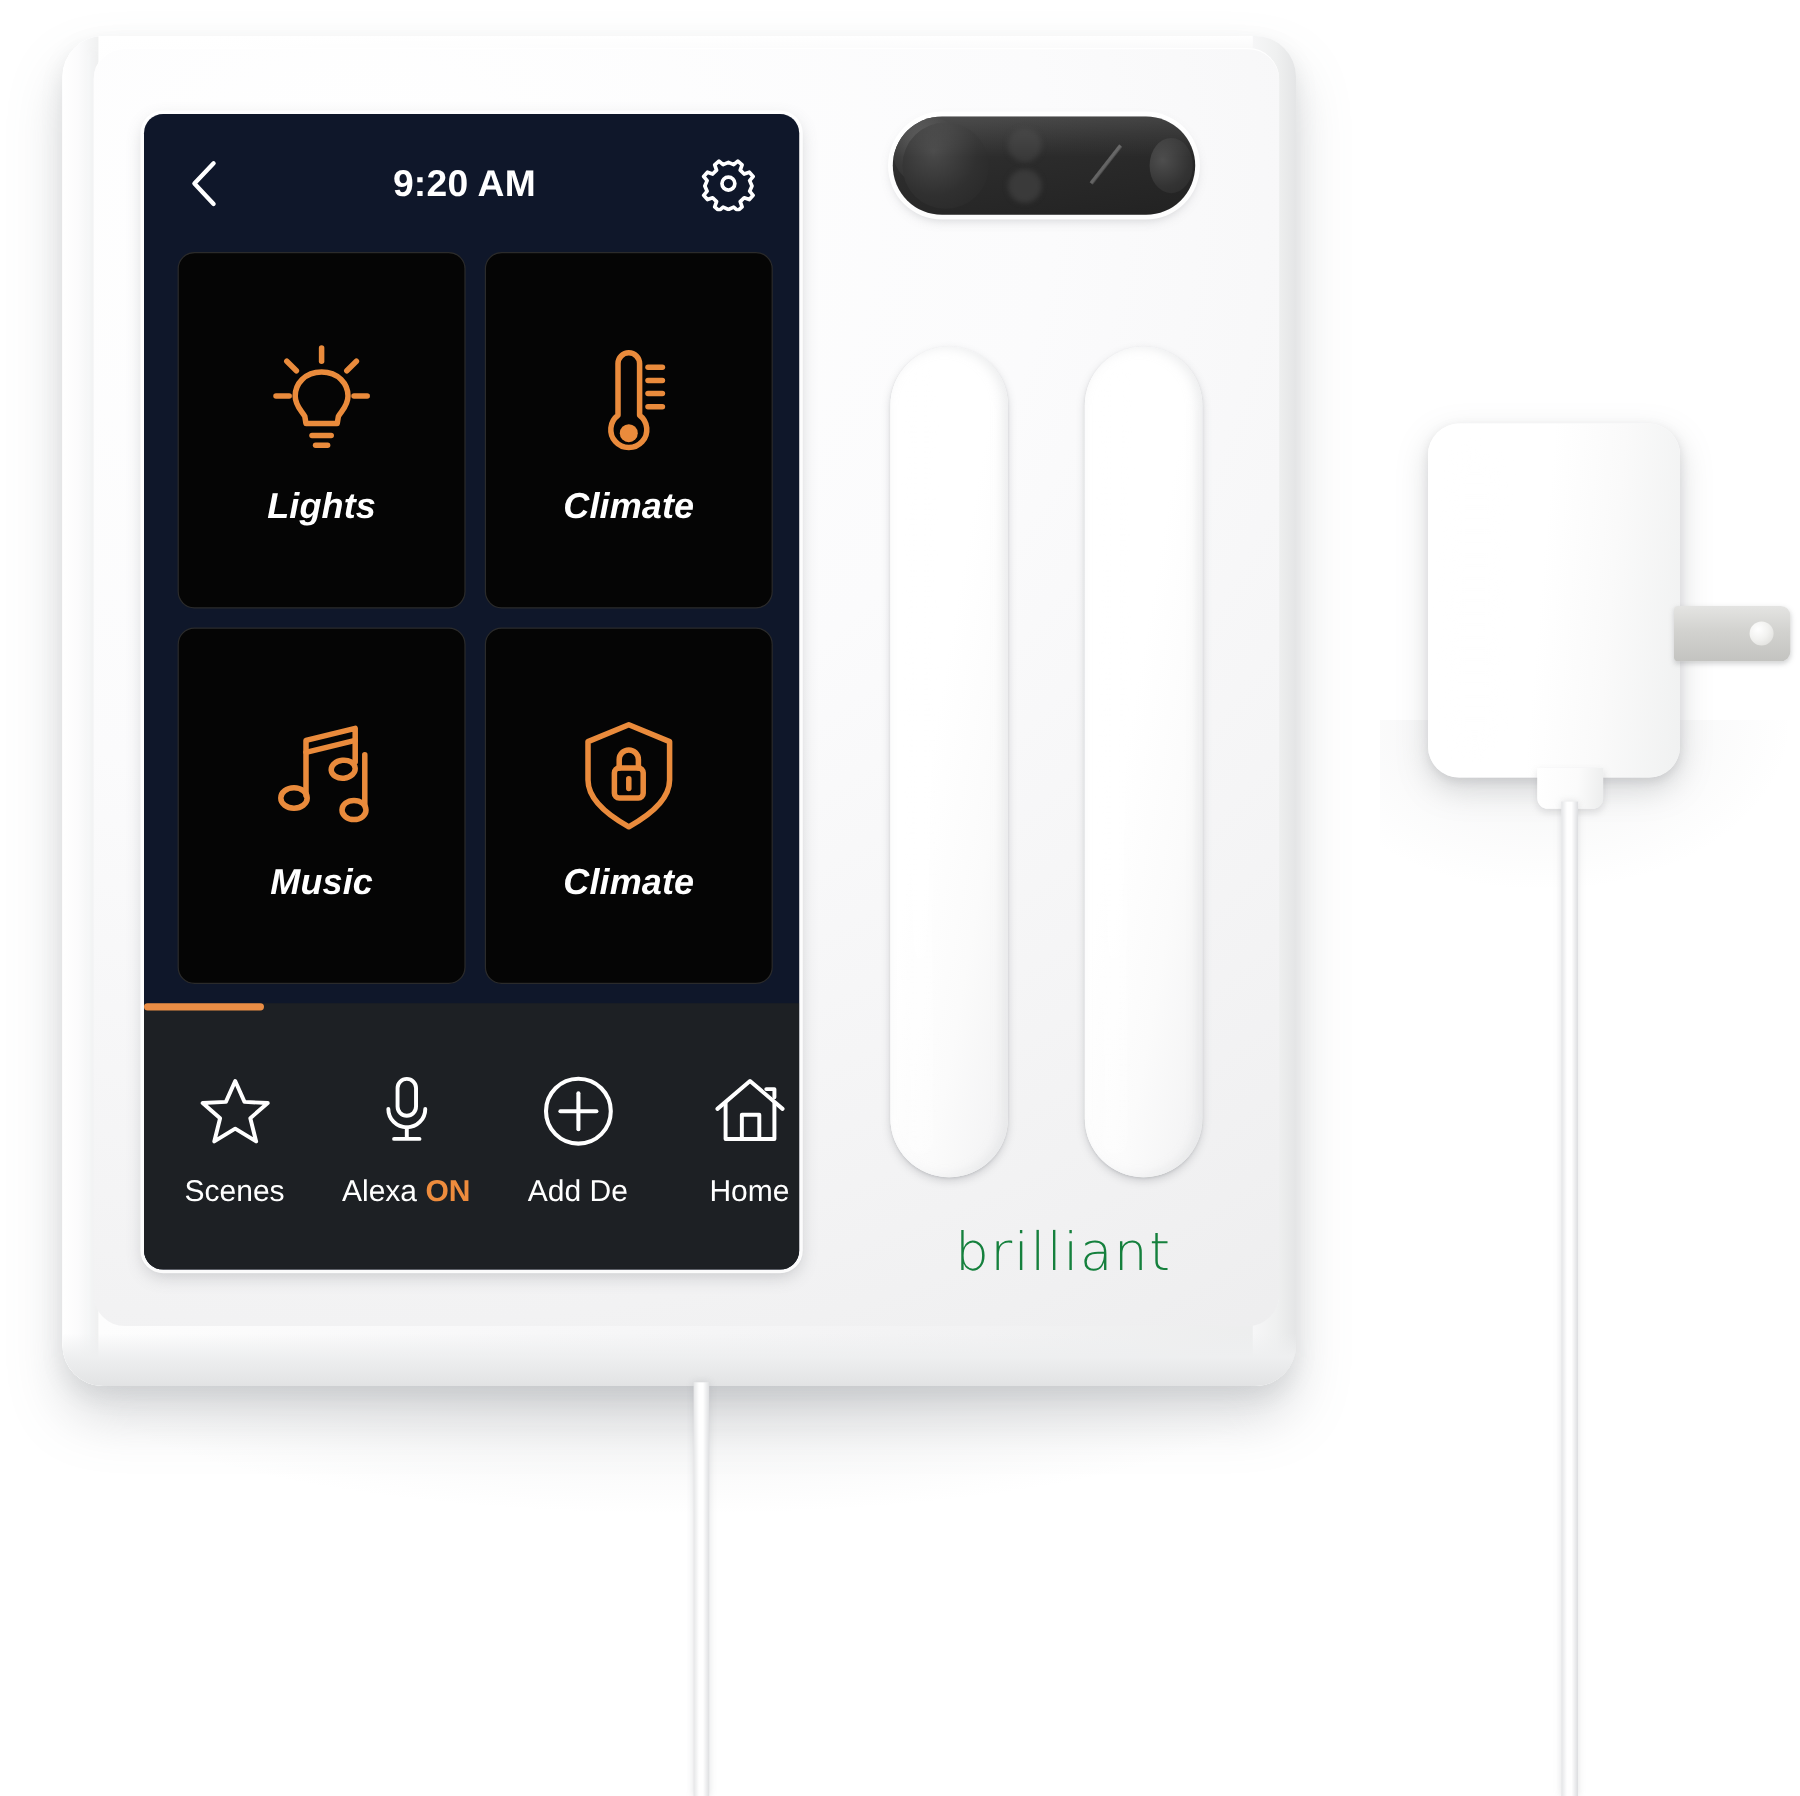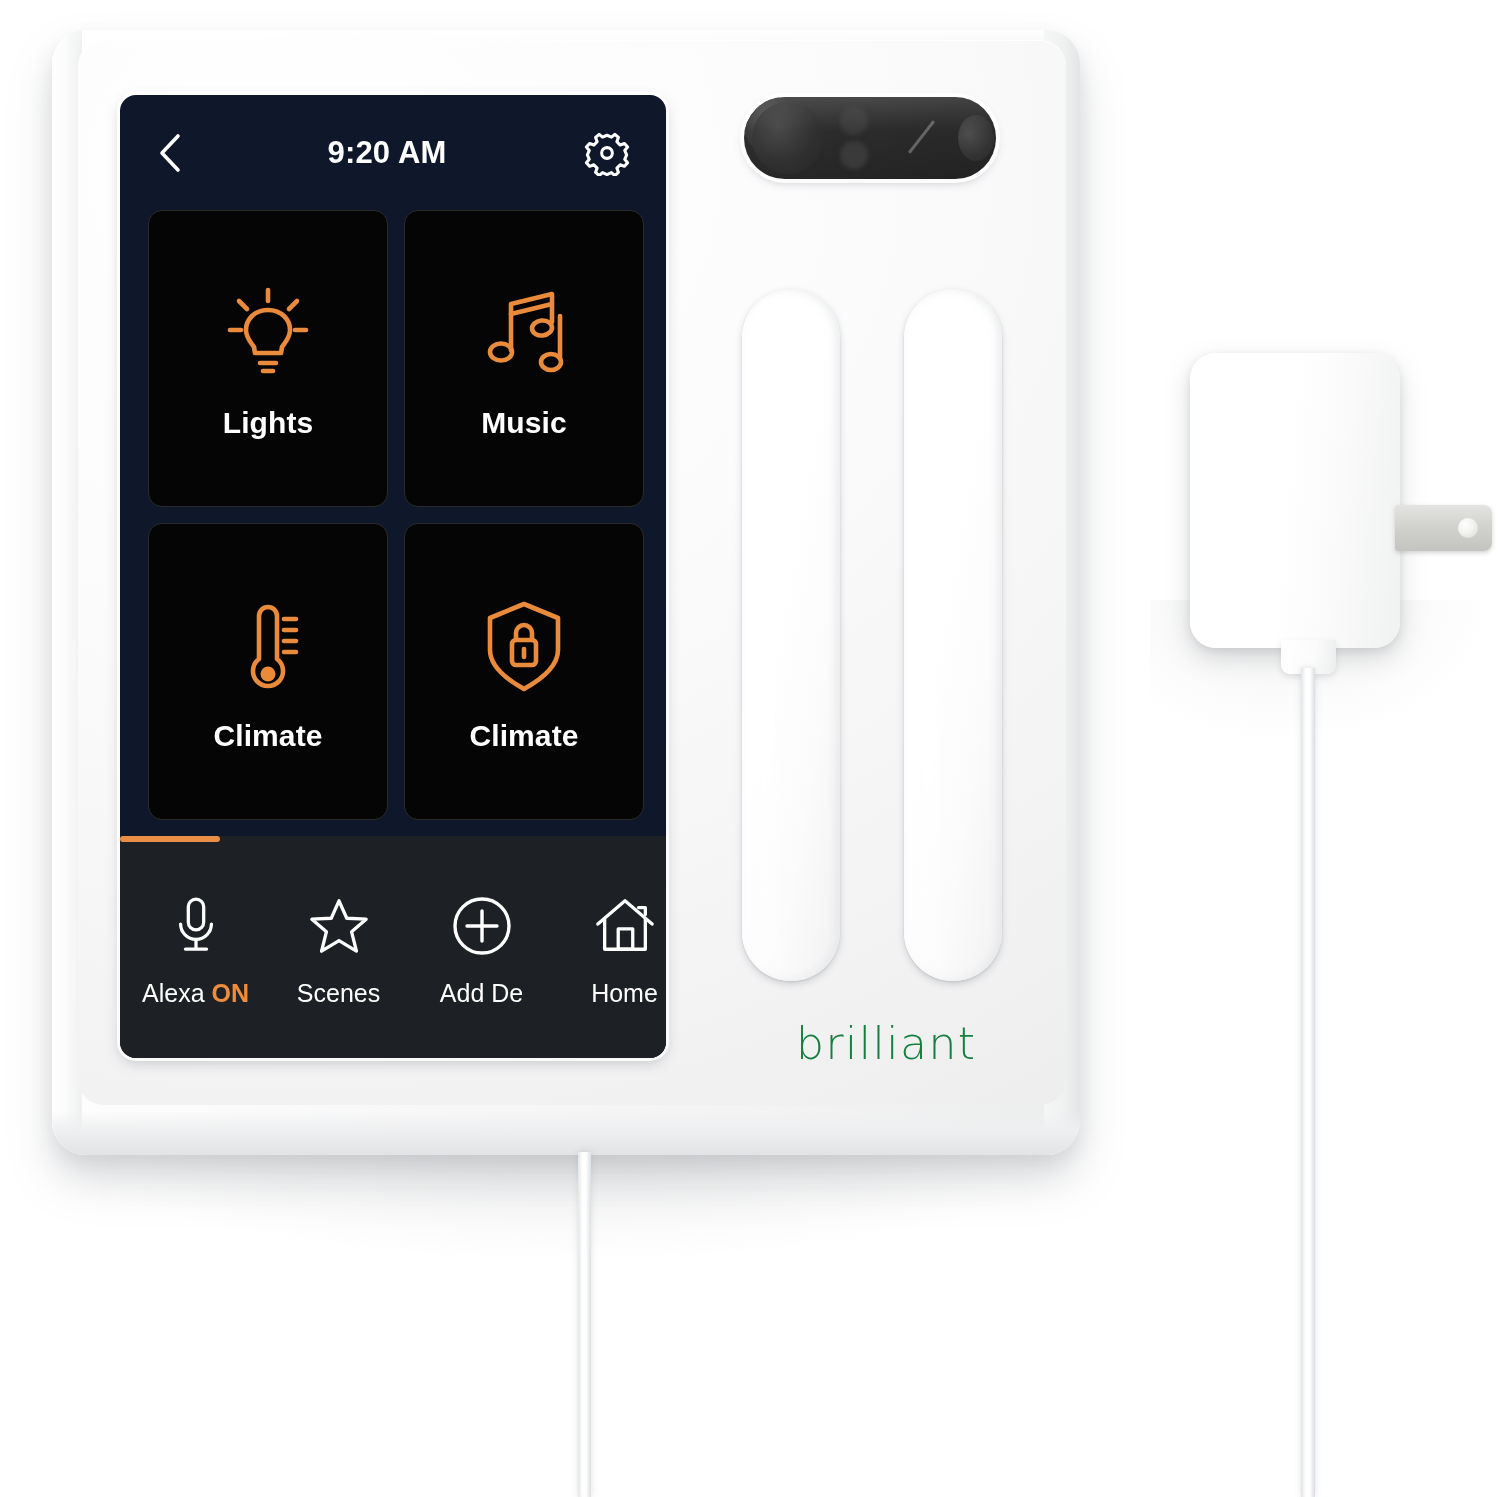--- a/index.html
+++ b/index.html
@@ -152,20 +152,21 @@
   .tile {
     position: relative;
     border: 1.6px solid #2b2b2b;
     border-radius: 14px;
     background: #050505;
     display: flex;
     flex-direction: column;
     align-items: center;
     justify-content: center;
     cursor: pointer;
+    font-style: italic;
   }
   .tile-icon {
     height: 112px;
     display: flex;
     align-items: center;
     justify-content: center;
     margin-bottom: 16px;
   }
   .tile-label {
     color: #ffffff;
@@ -454,46 +455,46 @@
               </g>
             </svg>
           </div>
           <div class="tile-label">Lights</div>
         </div>
 
         <div class="tile">
           <div class="tile-icon">
             <svg width="104" height="104" viewBox="0 0 104 104">
               <g fill="none" stroke="#ea8b3c" stroke-width="4.6" stroke-linecap="round" stroke-linejoin="round">
+                <path d="M52 12 a9 9 0 0 1 9 9 v43 a15 15 0 1 1 -18 0 V21 a9 9 0 0 1 9 -9z"></path>
+                <circle cx="52" cy="79" r="7.5" fill="#ea8b3c" stroke="none"></circle>
+                <line x1="68" y1="24" x2="80" y2="24"></line>
+                <line x1="68" y1="35" x2="80" y2="35"></line>
+                <line x1="68" y1="46" x2="80" y2="46"></line>
+                <line x1="68" y1="57" x2="80" y2="57"></line>
+              </g>
+            </svg>
+          </div>
+          <div class="tile-label">Climate</div>
+        </div>
+
+        <div class="tile">
+          <div class="tile-icon">
+            <svg width="104" height="104" viewBox="0 0 104 104">
+              <g fill="none" stroke="#ea8b3c" stroke-width="4.6" stroke-linecap="round" stroke-linejoin="round">
                 <path d="M39 68 V22 L80 12 V40"></path>
                 <path d="M39 32 L80 22"></path>
                 <ellipse cx="29" cy="70" rx="11" ry="8.5"></ellipse>
                 <ellipse cx="70" cy="46" rx="10" ry="7.5" transform="rotate(-6 70 46)"></ellipse>
                 <path d="M88 34 V76"></path>
                 <ellipse cx="79" cy="80" rx="10" ry="8"></ellipse>
               </g>
             </svg>
           </div>
           <div class="tile-label">Music</div>
-        </div>
-
-        <div class="tile">
-          <div class="tile-icon">
-            <svg width="104" height="104" viewBox="0 0 104 104">
-              <g fill="none" stroke="#ea8b3c" stroke-width="4.6" stroke-linecap="round" stroke-linejoin="round">
-                <path d="M52 12 a9 9 0 0 1 9 9 v43 a15 15 0 1 1 -18 0 V21 a9 9 0 0 1 9 -9z"></path>
-                <circle cx="52" cy="79" r="7.5" fill="#ea8b3c" stroke="none"></circle>
-                <line x1="68" y1="24" x2="80" y2="24"></line>
-                <line x1="68" y1="35" x2="80" y2="35"></line>
-                <line x1="68" y1="46" x2="80" y2="46"></line>
-                <line x1="68" y1="57" x2="80" y2="57"></line>
-              </g>
-            </svg>
-          </div>
-          <div class="tile-label">Climate</div>
         </div>
 
         <div class="tile">
           <div class="tile-icon">
             <svg width="104" height="104" viewBox="0 0 104 104">
               <g fill="none" stroke="#ea8b3c" stroke-width="4.6" stroke-linecap="round" stroke-linejoin="round">
                 <path d="M52 9 L86 23 V55 c0 16 -16 29 -34 39 C34 84 18 71 18 55 V23 z"></path>
                 <rect x="40" y="45" width="24" height="25" rx="4"></rect>
                 <path d="M44 45 v-7 a8 8 0 0 1 16 0 v7"></path>
                 <line x1="52" y1="54" x2="52" y2="62"></line>
@@ -503,43 +504,43 @@
           <div class="tile-label">Climate</div>
         </div>
 
       </div>
 
       <div class="nav-bar">
         <div class="nav-progress"></div>
 
         <div class="nav-item">
           <div class="nav-icon">
+            <svg width="62" height="62" viewBox="0 0 64 64">
+              <polygon points="32,6 40,24 60,25 45,38 50,58 32,47 14,58 19,38 4,25 24,24" fill="none" stroke="#ffffff" stroke-width="3.4" stroke-linejoin="round"></polygon>
+            </svg>
+          </div>
+          <div class="nav-label">
+            <span>Scenes</span>
+          </div>
+        </div>
+
+        <div class="nav-item">
+          <div class="nav-icon">
             <svg width="50" height="62" viewBox="0 0 52 64">
               <g fill="none" stroke="#ffffff" stroke-width="3.4" stroke-linecap="round" stroke-linejoin="round">
                 <rect x="18" y="4" width="16" height="32" rx="8"></rect>
                 <path d="M10 30 a16 16 0 0 0 32 0"></path>
                 <line x1="26" y1="46" x2="26" y2="54"></line>
                 <line x1="15" y1="56" x2="37" y2="56"></line>
               </g>
             </svg>
           </div>
           <div class="nav-label">
             <span>Alexa</span>
             <span class="on">ON</span>
-          </div>
-        </div>
-
-        <div class="nav-item">
-          <div class="nav-icon">
-            <svg width="62" height="62" viewBox="0 0 64 64">
-              <polygon points="32,6 40,24 60,25 45,38 50,58 32,47 14,58 19,38 4,25 24,24" fill="none" stroke="#ffffff" stroke-width="3.4" stroke-linejoin="round"></polygon>
-            </svg>
-          </div>
-          <div class="nav-label">
-            <span>Scenes</span>
           </div>
         </div>
 
         <div class="nav-item">
           <div class="nav-icon">
             <svg width="64" height="64" viewBox="0 0 64 64">
               <g fill="none" stroke="#ffffff" stroke-width="3.4" stroke-linecap="round">
                 <circle cx="32" cy="32" r="27"></circle>
                 <line x1="32" y1="17" x2="32" y2="47"></line>
                 <line x1="17" y1="32" x2="47" y2="32"></line>

